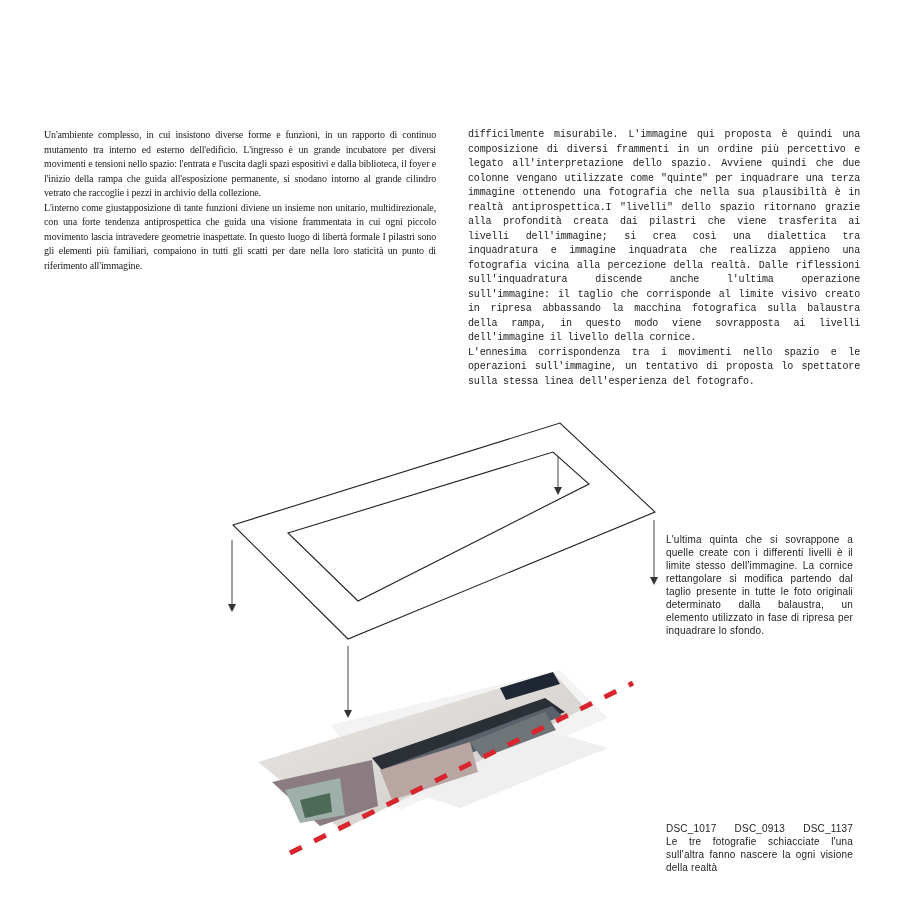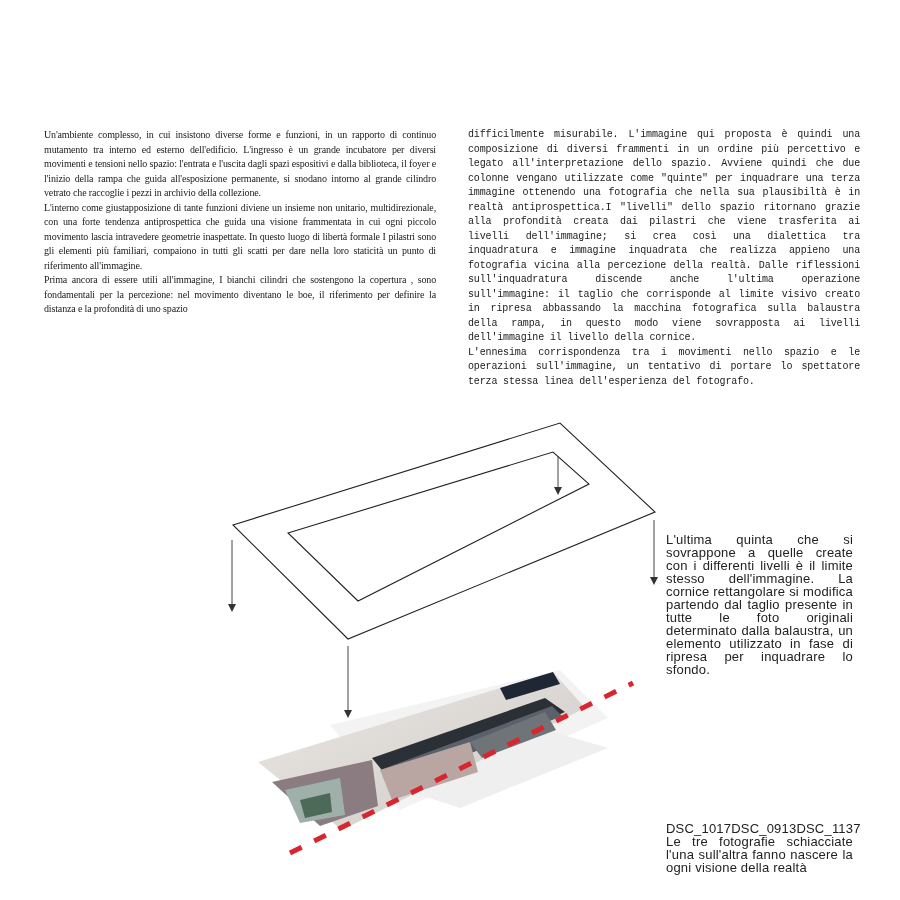--- a/index.html
+++ b/index.html
@@ -1,38 +1,37 @@
 <!DOCTYPE html>
 <html><head>
 <meta charset="utf-8">
 <style>
   html, body { margin:0; padding:0; background:#ffffff; }
   body { width:900px; height:900px; position:relative; overflow:hidden; font-family:"Liberation Serif","DejaVu Serif",serif; color:#1a1a1a; }
   .col { position:absolute; top:128px; width:392px; font-size:10px; line-height:14.5px; text-align:justify; letter-spacing:-0.15px; }
   .col p { margin:0; }
   #col-left { left:44px; }
   #col-right { left:468px;font-family:Liberation Mono, monospace; }
-  .caption { position:absolute; font-family:"Liberation Sans","DejaVu Sans",sans-serif; font-size:13px; line-height:13px; text-align:justify; color:#222; letter-spacing:0.2px; }
+  .caption { position:absolute; font-family:"Liberation Sans","DejaVu Sans",sans-serif; font-size:10px; line-height:13px; text-align:justify; color:#222; letter-spacing:0.2px; }
   #caption-right { left:666px; top:533px; width:187px; }
   #caption-bottom { left:666px; top:822px; width:187px; }
-  .photo-ids { display:flex; justify-content:flex-start; }
+  .photo-ids { display:flex; justify-content:space-between; }
   svg { position:absolute; left:0; top:0; }
 </style>
 </head>
 <body>
 
 <div id="col-left" class="col">
   <p>Un'ambiente complesso, in cui insistono diverse forme e funzioni, in un rapporto di continuo mutamento tra interno ed esterno dell'edificio. L'ingresso è un grande incubatore per diversi movimenti e tensioni nello spazio: l'entrata e l'uscita dagli spazi espositivi e dalla biblioteca, il foyer e l'inizio della rampa che guida all'esposizione permanente, si snodano intorno al grande cilindro vetrato che raccoglie i pezzi in archivio della collezione.</p>
   <p>L'interno come giustapposizione di tante funzioni diviene un insieme non unitario, multidirezionale, con una forte tendenza antiprospettica che guida una visione frammentata in cui ogni piccolo movimento lascia intravedere geometrie inaspettate. In questo luogo di libertà formale I pilastri sono gli elementi più familiari, compaiono in tutti gli scatti per dare nella loro staticità un punto di riferimento all'immagine.</p>
-  <p>Prima ancora di essere utili all'immagine, I bianchi cilindri che sostengono la copertura , sono fondamentali per la percezione: nel movimento diventano le boe, il riferimento per definire la distanza e la profondità di uno spazio</p>
 </div>
 
 <div id="col-right" class="col">
   <p>difficilmente misurabile. L'immagine qui proposta è quindi una composizione di diversi frammenti in un ordine più percettivo e legato all'interpretazione dello spazio. Avviene quindi che due colonne vengano utilizzate come "quinte" per inquadrare una terza immagine ottenendo una fotografia che nella sua plausibiltà è in realtà antiprospettica.I "livelli" dello spazio ritornano grazie alla profondità creata dai pilastri che viene trasferita ai livelli dell'immagine; si crea così una dialettica tra inquadratura e immagine inquadrata che realizza appieno una fotografia vicina alla percezione della realtà. Dalle riflessioni sull'inquadratura discende anche l'ultima operazione sull'immagine: il taglio che corrisponde al limite visivo creato in ripresa abbassando la macchina fotografica sulla balaustra della rampa, in questo modo viene sovrapposta ai livelli dell'immagine il livello della cornice.</p>
-  <p>L'ennesima corrispondenza tra i movimenti nello spazio e le operazioni sull'immagine, un tentativo di portare lo spettatore terza stessa linea dell'esperienza del fotografo.</p>
+  <p>L'ennesima corrispondenza tra i movimenti nello spazio e le operazioni sull'immagine, un tentativo di proposta lo spettatore sulla stessa linea dell'esperienza del fotografo.</p>
 </div>
 
 <svg width="900" height="900" viewBox="0 0 900 900">
   <defs>
     <marker id="arrowhead" markerWidth="8" markerHeight="8" refX="4" refY="6" orient="auto" markerUnits="userSpaceOnUse">
       <path d="M0,0 L8,0 L4,8 Z" fill="#333"></path>
     </marker>
     <linearGradient id="ceil" x1="0" y1="0" x2="1" y2="1">
       <stop offset="0" stop-color="#e9e7e4"></stop>
       <stop offset="1" stop-color="#cfcac6"></stop>

